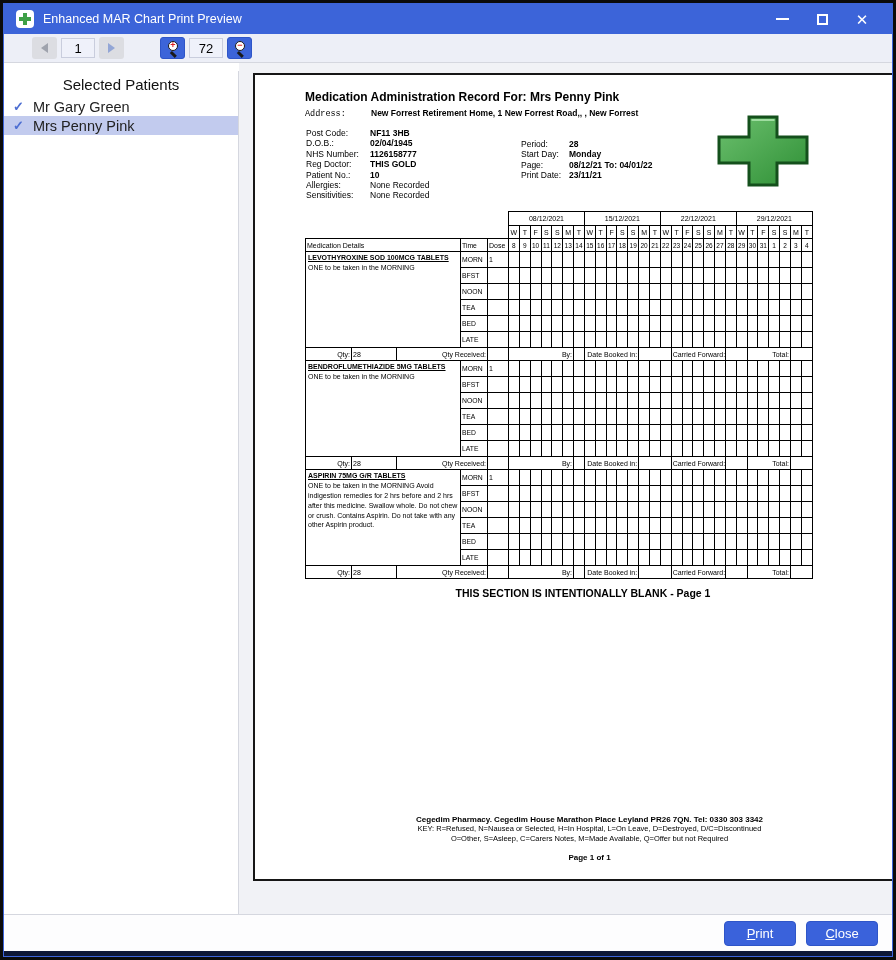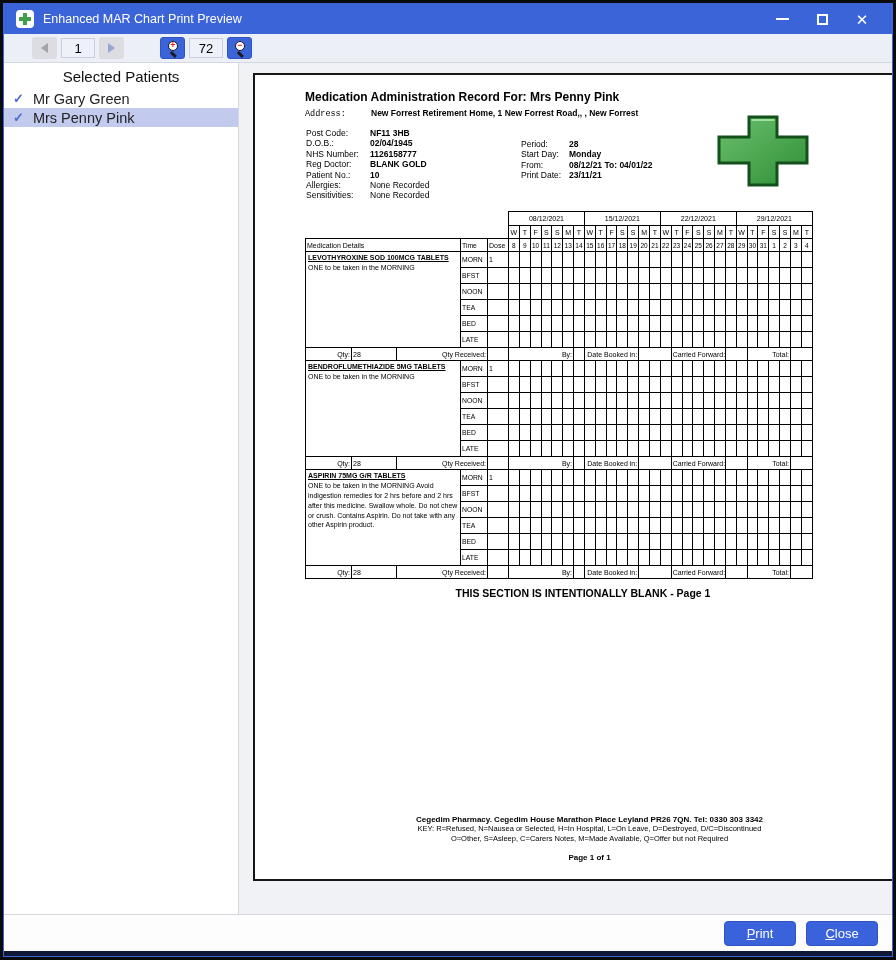--- a/index.html
+++ b/index.html
@@ -28,21 +28,21 @@
   .tb-btn.blue{background:#3C64D9;border-color:#2E55C8;}
   .arrow-left{width:0;height:0;border-top:5px solid transparent;border-bottom:5px solid transparent;border-right:7px solid #9FA3AD;}
   .arrow-right{width:0;height:0;border-top:5px solid transparent;border-bottom:5px solid transparent;border-left:7px solid #93A6D6;}
   .tb-field{width:34px;height:20px;background:#EFF1FA;border:1px solid #C9CDDD;font-size:13px;text-align:center;font-family:inherit;margin:0 2px;padding:0;}
   .magnifier{position:relative;width:17px;height:17px;}
   .mag-circle{position:absolute;left:1px;top:1px;width:10px;height:10px;border-radius:50%;border:1.5px solid #1a1a1a;background:#fff;display:flex;align-items:center;justify-content:center;font-size:9px;font-weight:bold;color:#D22;line-height:1;}
   .mag-handle{position:absolute;right:1px;bottom:1px;width:7px;height:2.5px;background:#1a1a1a;transform:rotate(45deg);}
 
   
   .main{flex:1;display:flex;min-height:0;}
-  .sidebar{flex:0 0 235px;background:#fff;border-right:1px solid #D5D7DF;overflow:hidden;}
+  .sidebar{flex:0 0 235px;background:#fff;border-right:1px solid #D5D7DF;overflow:hidden;margin-top:8px;}
   .sb-title{text-align:center;font-size:15px;color:#111;padding:5px 0 4px;}
   .p-row{display:flex;align-items:center;height:19px;padding-left:9px;gap:9px;font-size:14.5px;color:#222;cursor:default;}
   .p-row.sel{background:#C2CBEE;}
   .ck{color:#4D6ED2;font-size:13px;font-weight:bold;}
 
   .preview{flex:1;background:#F1F2F6;position:relative;overflow:hidden;}
   .page{position:absolute;left:14px;top:10px;width:660px;height:808px;background:#fff;border:2px solid #161616;}
 
   
   .doc-title{position:absolute;left:50px;top:15px;font-size:12px;font-weight:bold;color:#000;}
@@ -149,29 +149,29 @@
       <div class="preview">
         <div class="page">
           <div class="doc-title">Medication Administration Record For: Mrs Penny Pink</div>
           <div class="addr-line">
             <span class="lab">Address:</span><span class="val">New Forrest Retirement Home, 1 New Forrest Road,, , New Forrest</span>
           </div>
           <div class="info-left">
               <div class="info-line"><span class="info-label">Post Code:</span><span class="info-value bold">NF11 3HB</span></div>
               <div class="info-line"><span class="info-label">D.O.B.:</span><span class="info-value bold">02/04/1945</span></div>
               <div class="info-line"><span class="info-label">NHS Number:</span><span class="info-value bold">1126158777</span></div>
-              <div class="info-line"><span class="info-label">Reg Doctor:</span><span class="info-value bold">BLANK GOLD</span></div>
+              <div class="info-line"><span class="info-label">Reg Doctor:</span><span class="info-value bold">THIS GOLD</span></div>
               <div class="info-line"><span class="info-label">Patient No.:</span><span class="info-value bold">10</span></div>
               <div class="info-line"><span class="info-label">Allergies:</span><span class="info-value">None Recorded</span></div>
               <div class="info-line"><span class="info-label">Sensitivities:</span><span class="info-value">None Recorded</span></div>
             </div>
           <div class="info-right">
               <div class="info-line"><span class="info-label">Period:</span><span class="info-value bold">28</span></div>
               <div class="info-line"><span class="info-label">Start Day:</span><span class="info-value bold">Monday</span></div>
-              <div class="info-line"><span class="info-label">From:</span><span class="info-value bold">08/12/21  To: 04/01/22</span></div>
+              <div class="info-line"><span class="info-label">Page:</span><span class="info-value bold">08/12/21  To: 04/01/22</span></div>
               <div class="info-line"><span class="info-label">Print Date:</span><span class="info-value bold">23/11/21</span></div>
             </div>
 
           <svg class="green-cross" width="96" height="76" viewBox="0 0 96 76">
             <defs>
               <linearGradient id="gx" x1="0" y1="0" x2="1" y2="1">
                 <stop offset="0" stop-color="#6CC06E"></stop>
                   <stop offset="1" stop-color="#2E8F35"></stop>
               </linearGradient>
             </defs>

